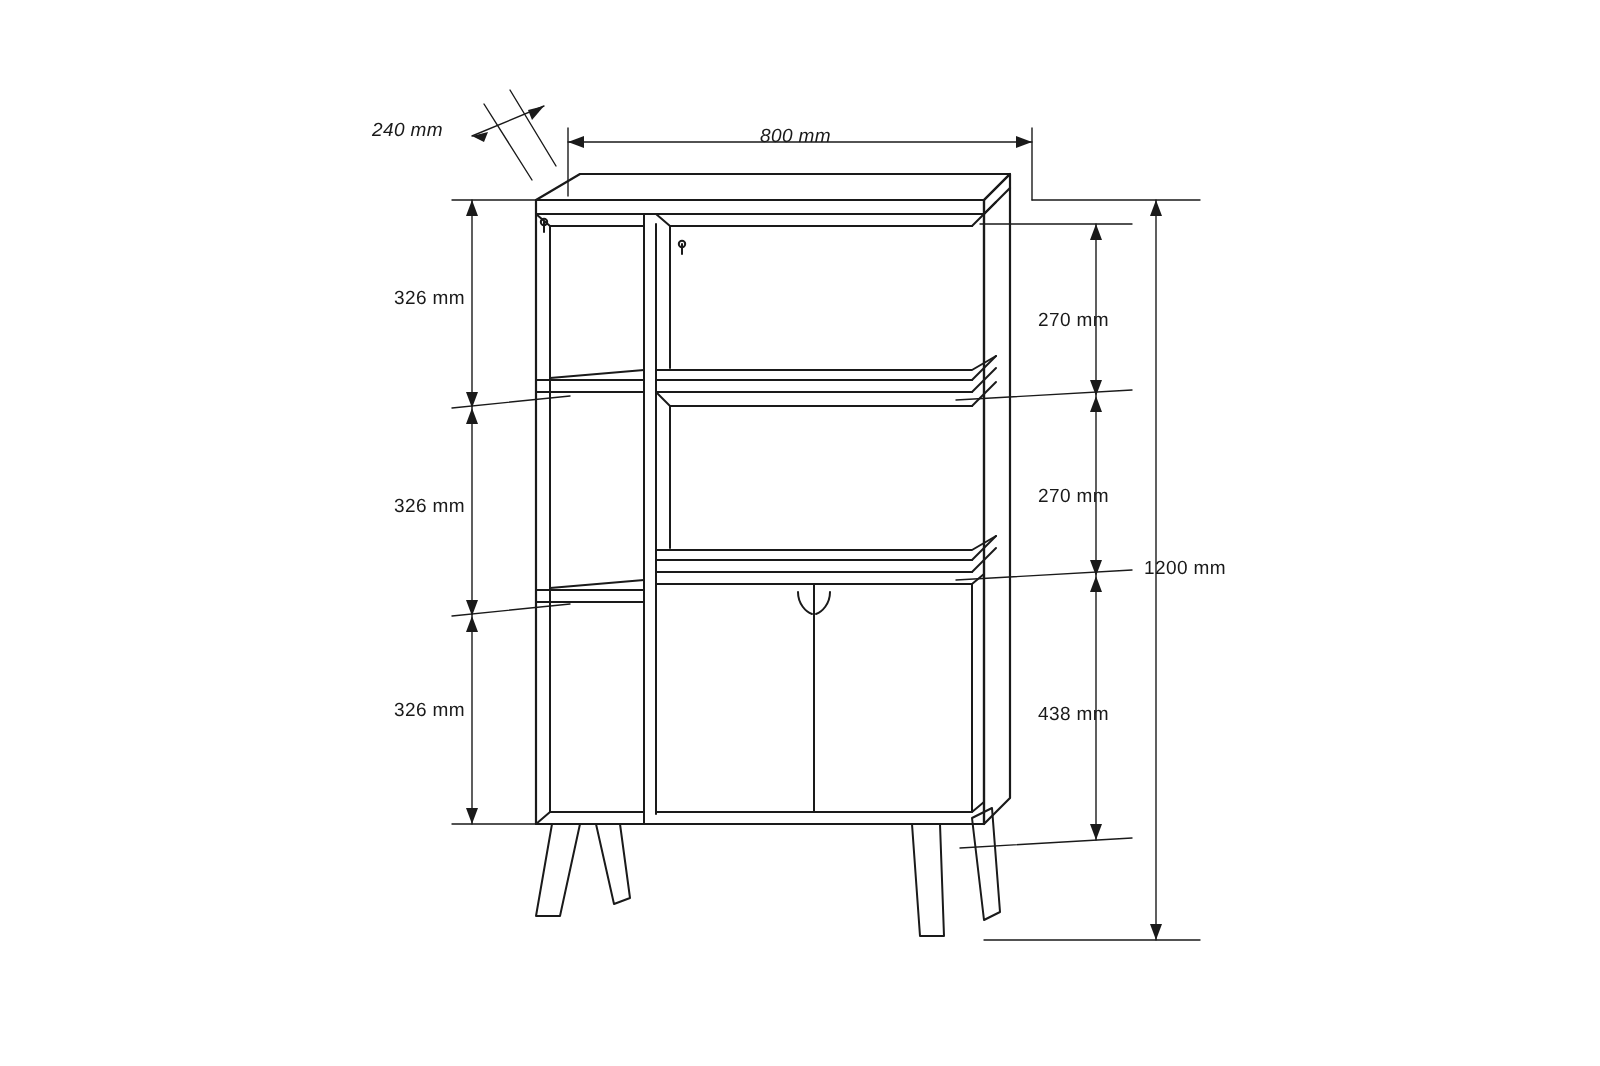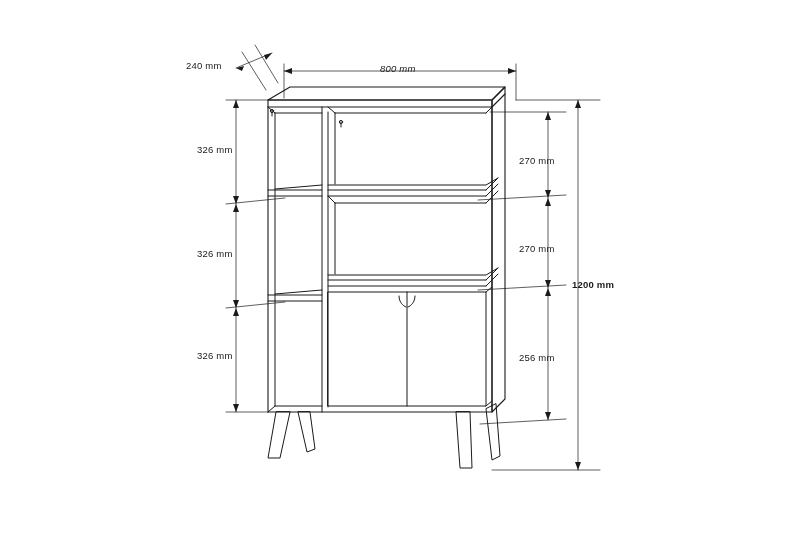--- a/index.html
+++ b/index.html
@@ -161,31 +161,31 @@
       <g stroke-width="1">
         <path d="M276,412 L268,458 L280,458 L290,412 Z"></path>
         <path d="M298,412 L307,452 L315,449 L310,412 Z"></path>
         <path d="M456,412 L460,468 L472,468 L470,412 Z"></path>
         <path d="M486,409 L492,460 L500,456 L496,404 Z"></path>
       </g>
 
     </g>
   </svg>
 
-  <div class="dim-label" style="left:186px; top:60px;">240 mm</div>
+  <div class="dim-label" style="left:186px; top:60px;font-style:italic;">240 mm</div>
 
   <div class="dim-label" style="left:380px; top:63px;font-style:italic;">800 mm</div>
 
   <div class="dim-label" style="left:197px; top:144px;">326 mm</div>
 
   <div class="dim-label" style="left:197px; top:248px;">326 mm</div>
 
   <div class="dim-label" style="left:197px; top:350px;">326 mm</div>
 
   <div class="dim-label" style="left:519px; top:155px;">270 mm</div>
 
   <div class="dim-label" style="left:519px; top:243px;">270 mm</div>
 
-  <div class="dim-label" style="left:519px; top:352px;">256 mm</div>
+  <div class="dim-label" style="left:519px; top:352px;">438 mm</div>
 
-  <div class="dim-label" style="left:572px; top:279px;font-weight:bold;">1200 mm</div>
+  <div class="dim-label" style="left:572px; top:279px;">1200 mm</div>
 
 </div>
 
 </body></html>

